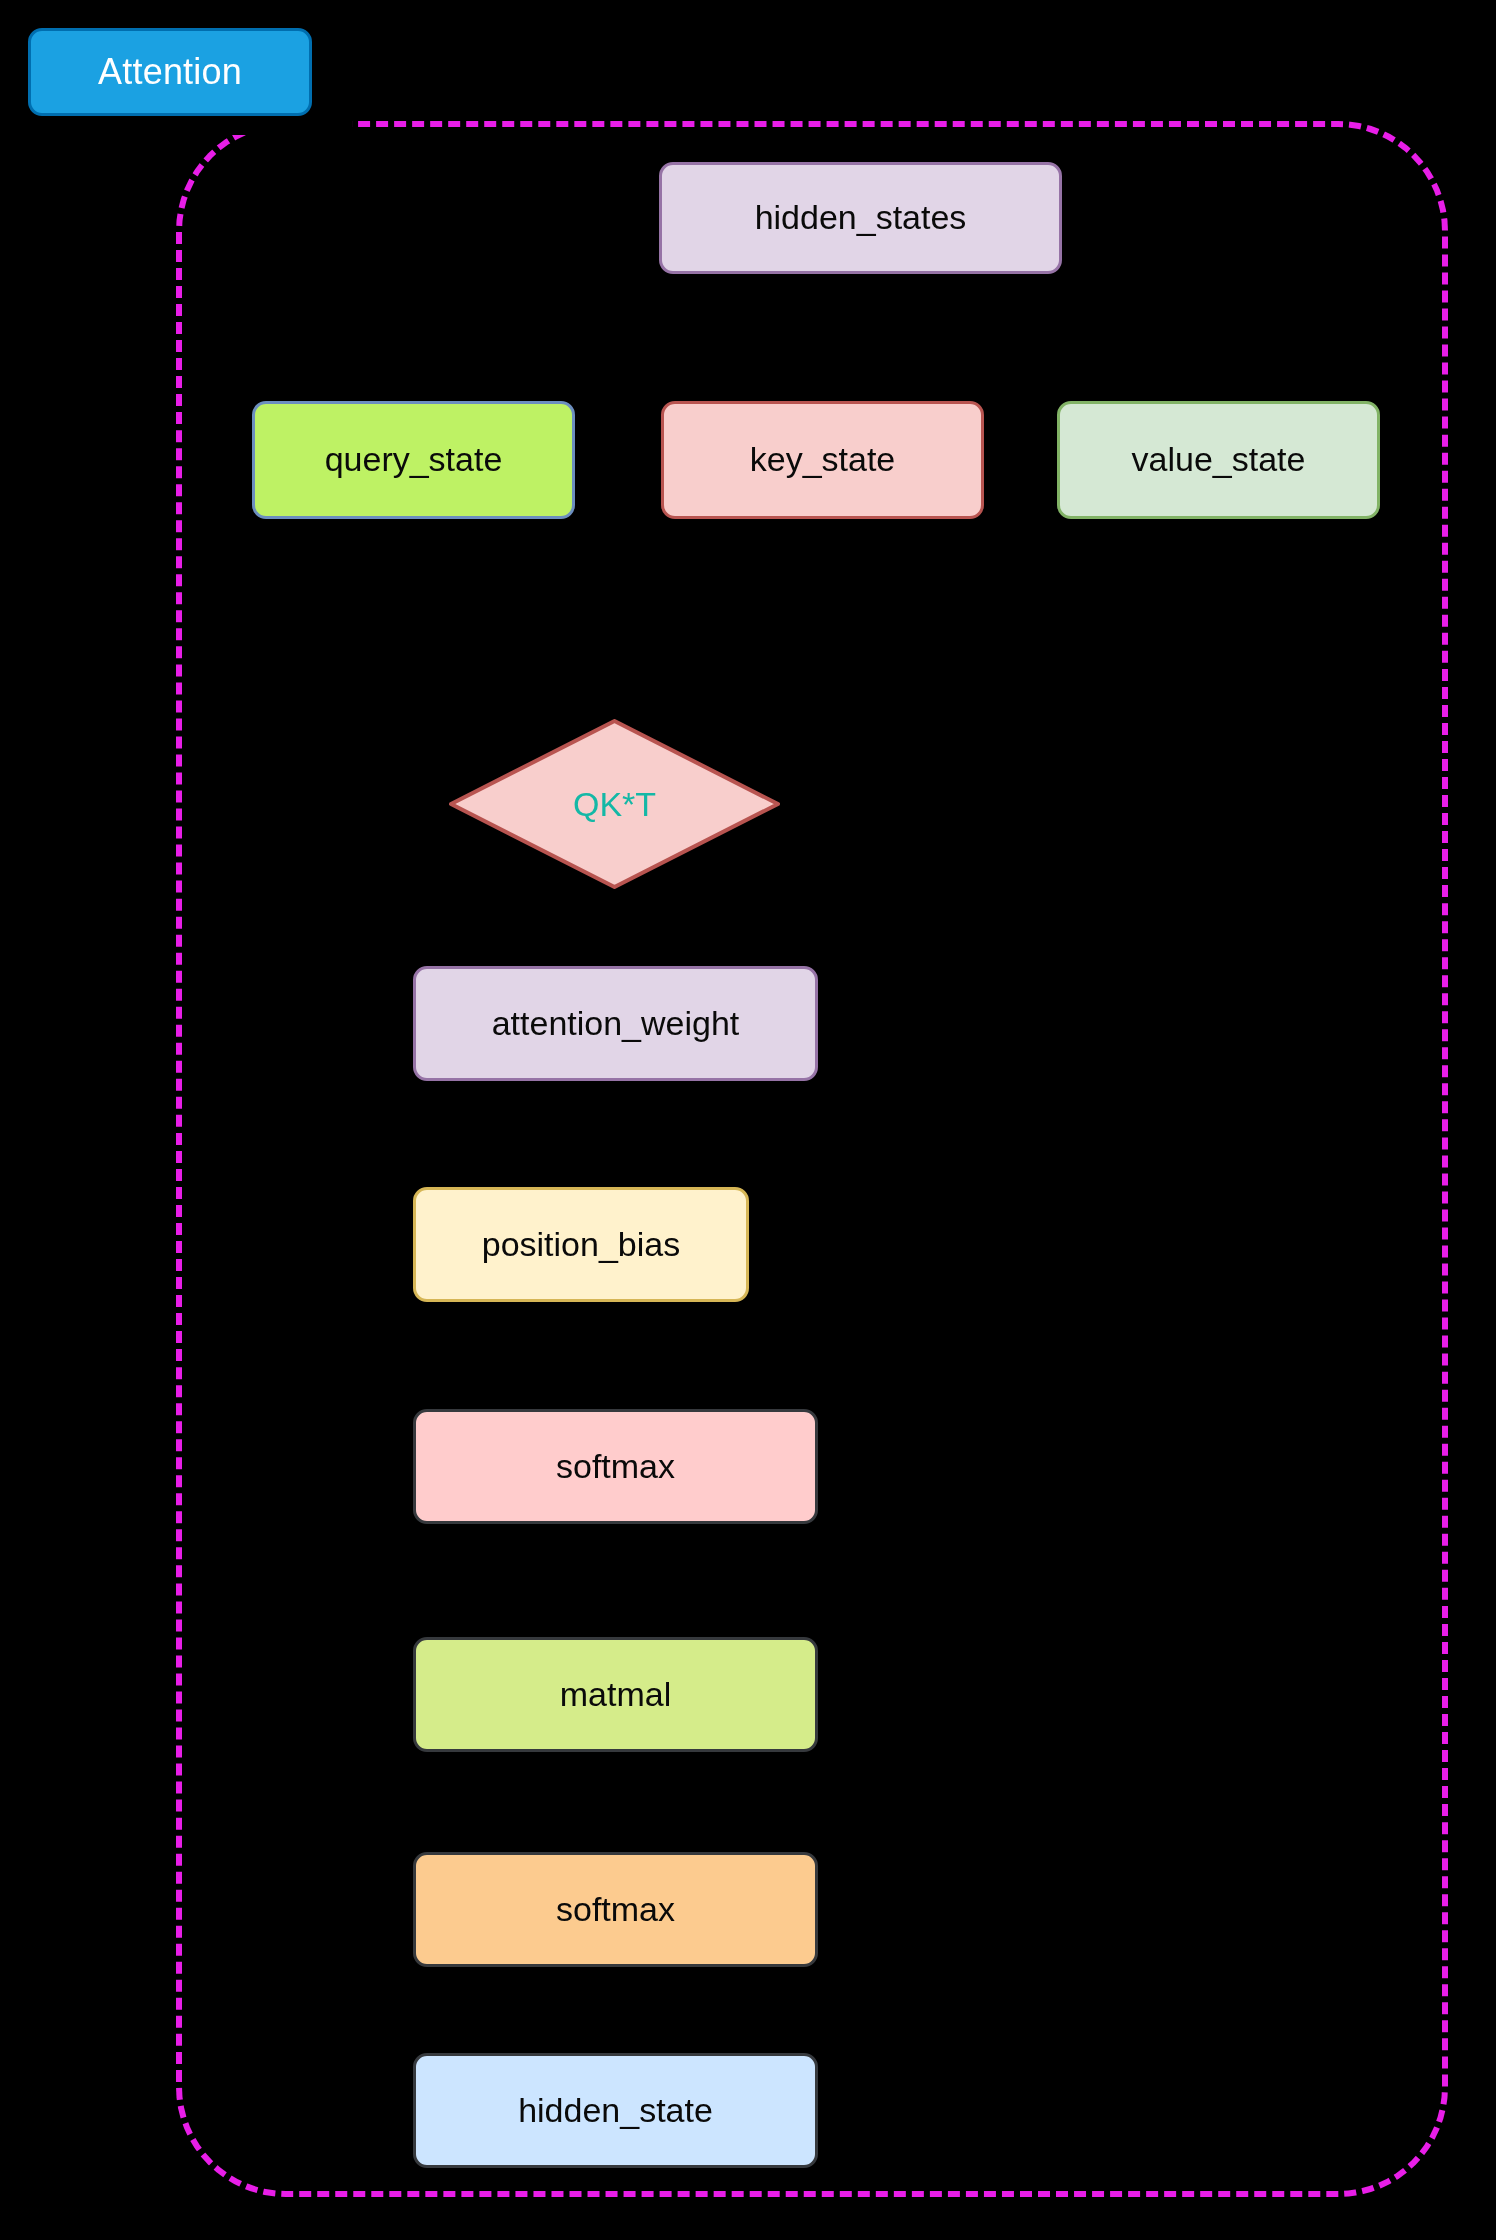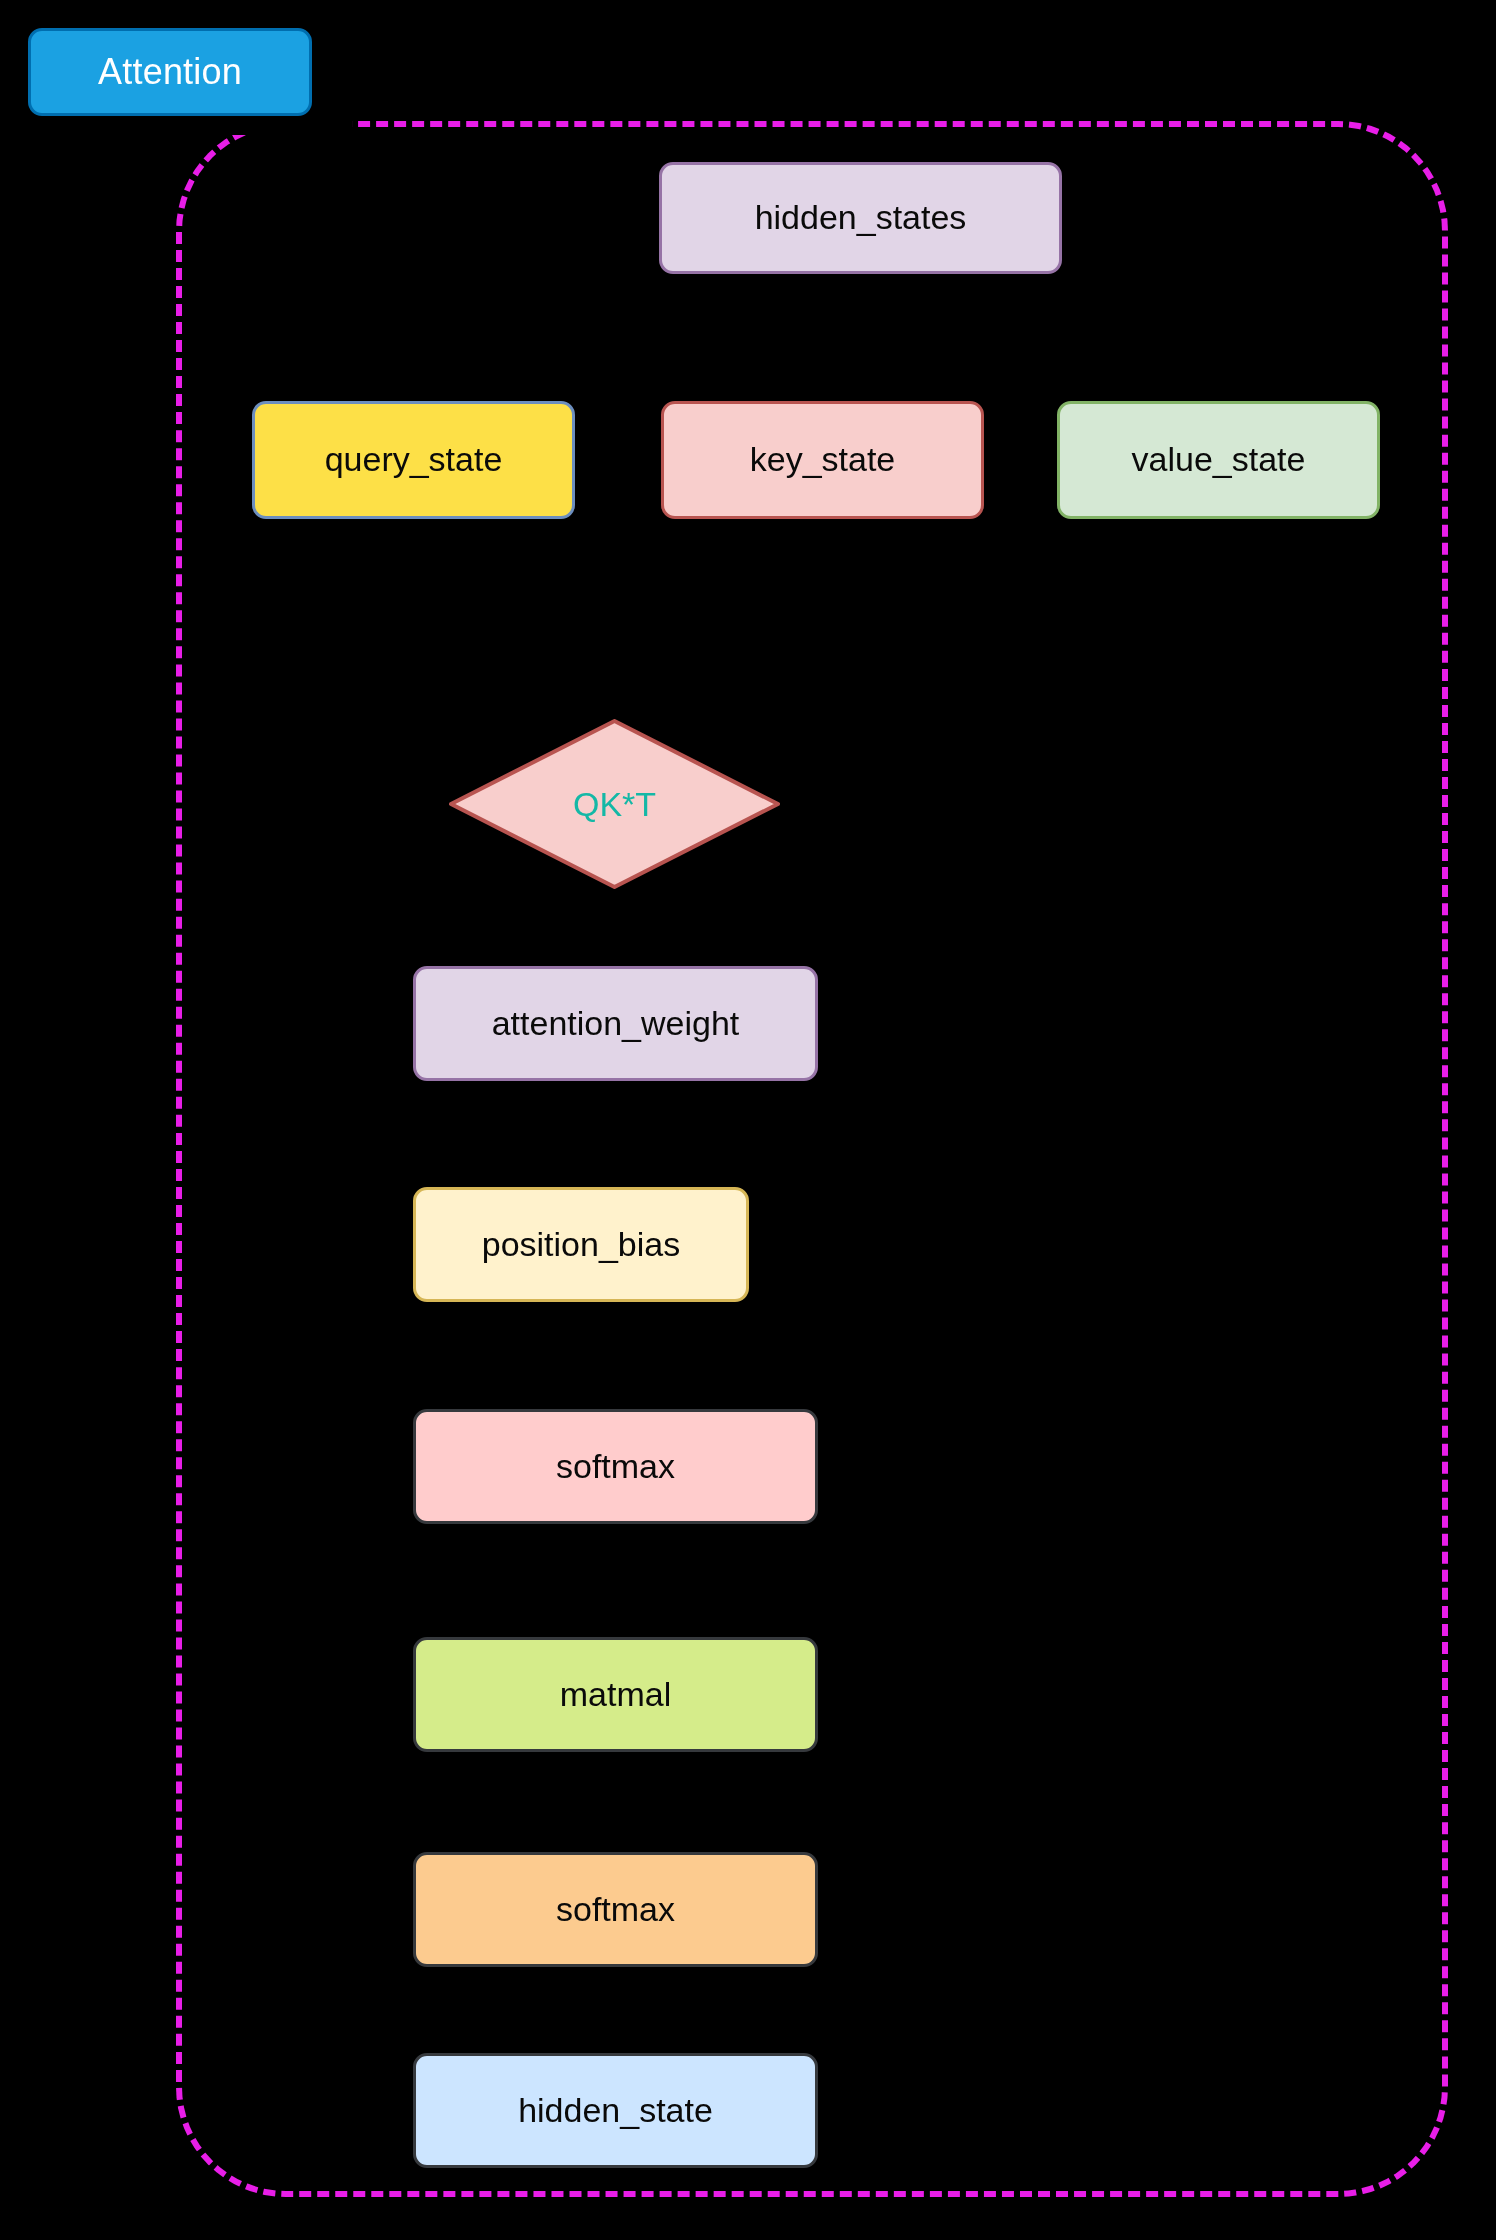--- a/index.html
+++ b/index.html
@@ -109,21 +109,21 @@
   <div class="group-mask"></div>
 
   <div class="group-title" style="background: rgb(27, 161, 226); border-color: rgb(0, 110, 175); color: rgb(255, 255, 255);">
     <span>Attention</span>
   </div>
 
   <div id="nodes-layer">
       <div class="node" style="left: 615px; top: 162px; width: 403px; height: 112px; background: rgb(225, 213, 231); border-color: rgb(150, 115, 166); margin-left: 44px;">
         <span>hidden_states</span>
       </div>
-      <div class="node" style="left: 252px; top: 401px; width: 323px; height: 118px; background: #fde047; border-color: rgb(108, 142, 191);">
+      <div class="node" style="left: 252px; top: 401px; width: 323px; height: 118px; background: #bef264; border-color: rgb(108, 142, 191);">
         <span>query_state</span>
       </div>
       <div class="node" style="left: 654px; top: 401px; width: 323px; height: 118px; background: rgb(248, 206, 204); border-color: rgb(184, 84, 80); margin-left: 7px;">
         <span>key_state</span>
       </div>
       <div class="node" style="left: 1057px; top: 401px; width: 323px; height: 118px; background: rgb(213, 232, 212); border-color: rgb(130, 179, 102);">
         <span>value_state</span>
       </div>
       <div class="diamond-wrap" style="left: 449px; top: 719px; width: 331px; height: 170px;">
         <svg width="331" height="170" viewBox="0 0 331 170">

